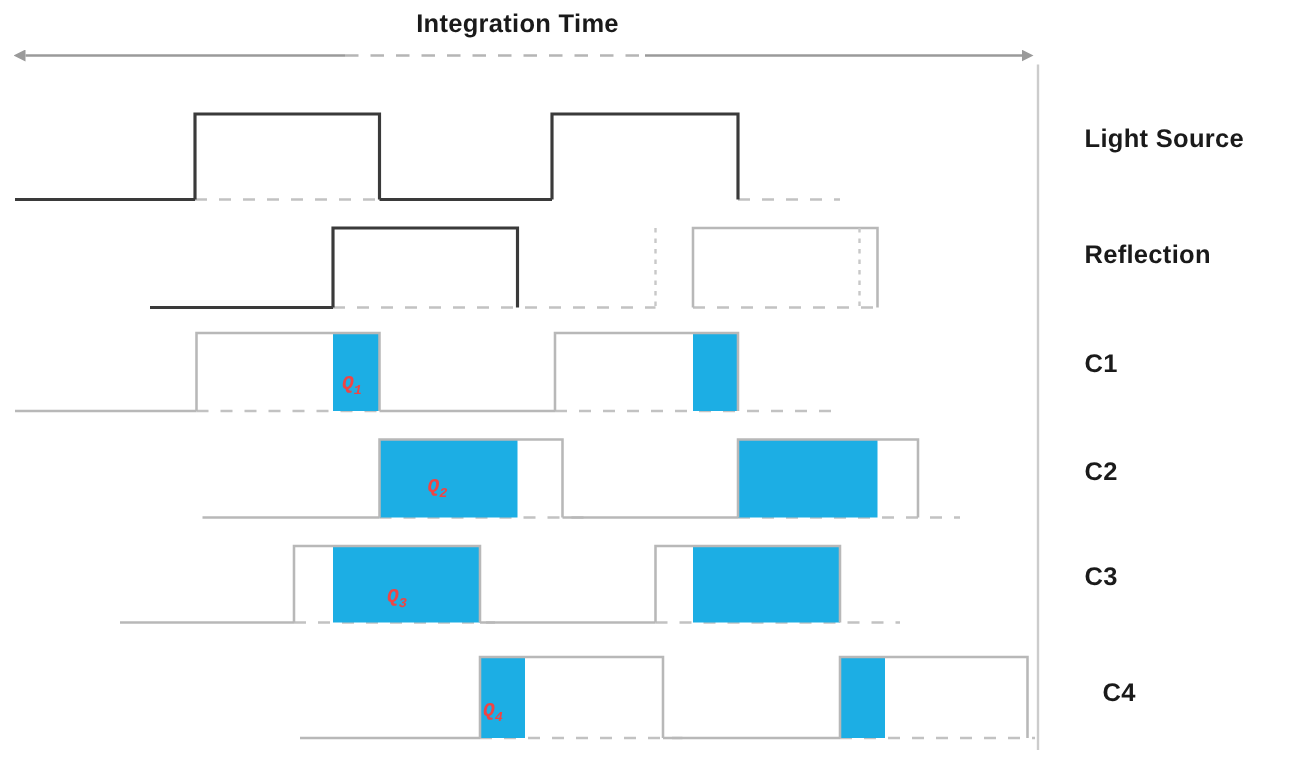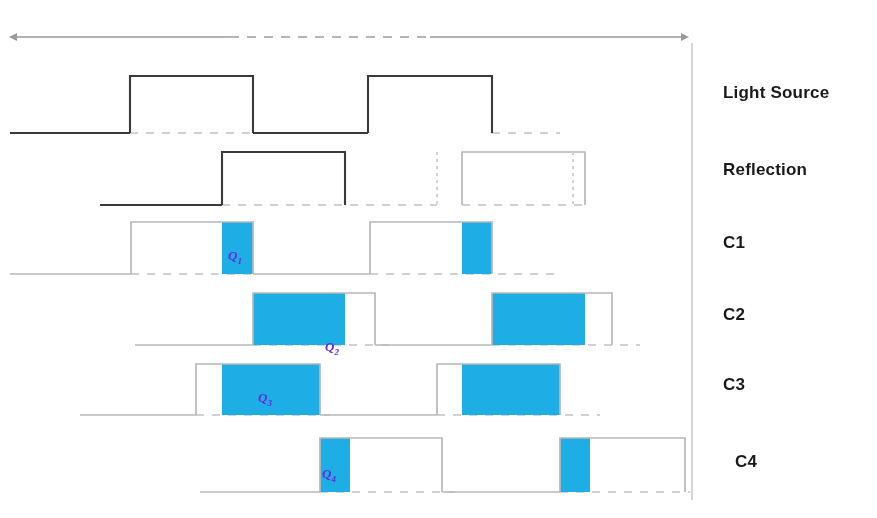--- a/index.html
+++ b/index.html
@@ -38,37 +38,38 @@
     width: 690px;
     text-align: center;
     font-family: "Liberation Sans", sans-serif;
     font-weight: bold;
     font-size: 17px;
     color: #1a1a1a;
     letter-spacing: 0.2px;
   }
   .charge-label {
     position: absolute;
-    font-family: Liberation Serif, serif;
+    font-family: Liberation Mono, monospace;
     font-weight: bold;
     font-style: italic;
     font-size: 13px;
-    color: #6d28d9;
+    color: #ef4444;
     white-space: nowrap;
     pointer-events: none;
   }
   .charge-label sub {
     font-size: 9px;
   }
 </style>
 </head>
 <body>
 
 <div id="stage">
 
+  <div id="integration-title">Integration Time</div>
 
   <svg id="diagram-svg" viewBox="0 0 877 518" xmlns="http://www.w3.org/2000/svg">
     <defs>
       <marker id="arrow-left" markerWidth="10" markerHeight="10" refX="8" refY="4" orient="auto" markerUnits="userSpaceOnUse">
         <path d="M8,0 L0,4 L8,8 Z" fill="#9a9a9a"></path>
       </marker>
       <marker id="arrow-right" markerWidth="10" markerHeight="10" refX="2" refY="4" orient="auto" markerUnits="userSpaceOnUse">
         <path d="M0,0 L8,4 L0,8 Z" fill="#9a9a9a"></path>
       </marker>
     </defs>
@@ -144,18 +145,18 @@
   <div id="labels-layer">
       <div class="row-label" style="left: 723px; top: 83px; text-align: center;">Light Source</div>
       <div class="row-label" style="left: 723px; top: 160px;">Reflection</div>
       <div class="row-label" style="left: 723px; top: 233px;">C1</div>
       <div class="row-label" style="left: 723px; top: 305px; text-align: right;">C2</div>
       <div class="row-label" style="left: 723px; top: 375px;">C3</div>
       <div class="row-label" style="left: 723px; top: 452px; margin-left: 12px;">C4</div>
     </div>
   <div id="charge-layer">
       <div class="charge-label" style="left: 228px; top: 248px;"><span>Q</span><sub>1</sub></div>
-      <div class="charge-label" style="left: 285px; top: 339px; margin-left: 40px;"><span>Q</span><sub>2</sub></div>
+      <div class="charge-label" style="left: 285px; top: 317px;"><span>Q</span><sub>2</sub></div>
       <div class="charge-label" style="left: 258px; top: 390px;"><span>Q</span><sub>3</sub></div>
       <div class="charge-label" style="left: 322px; top: 466px; text-align: right;"><span>Q</span><sub>4</sub></div>
     </div>
 
 </div>
 
 </body></html>

